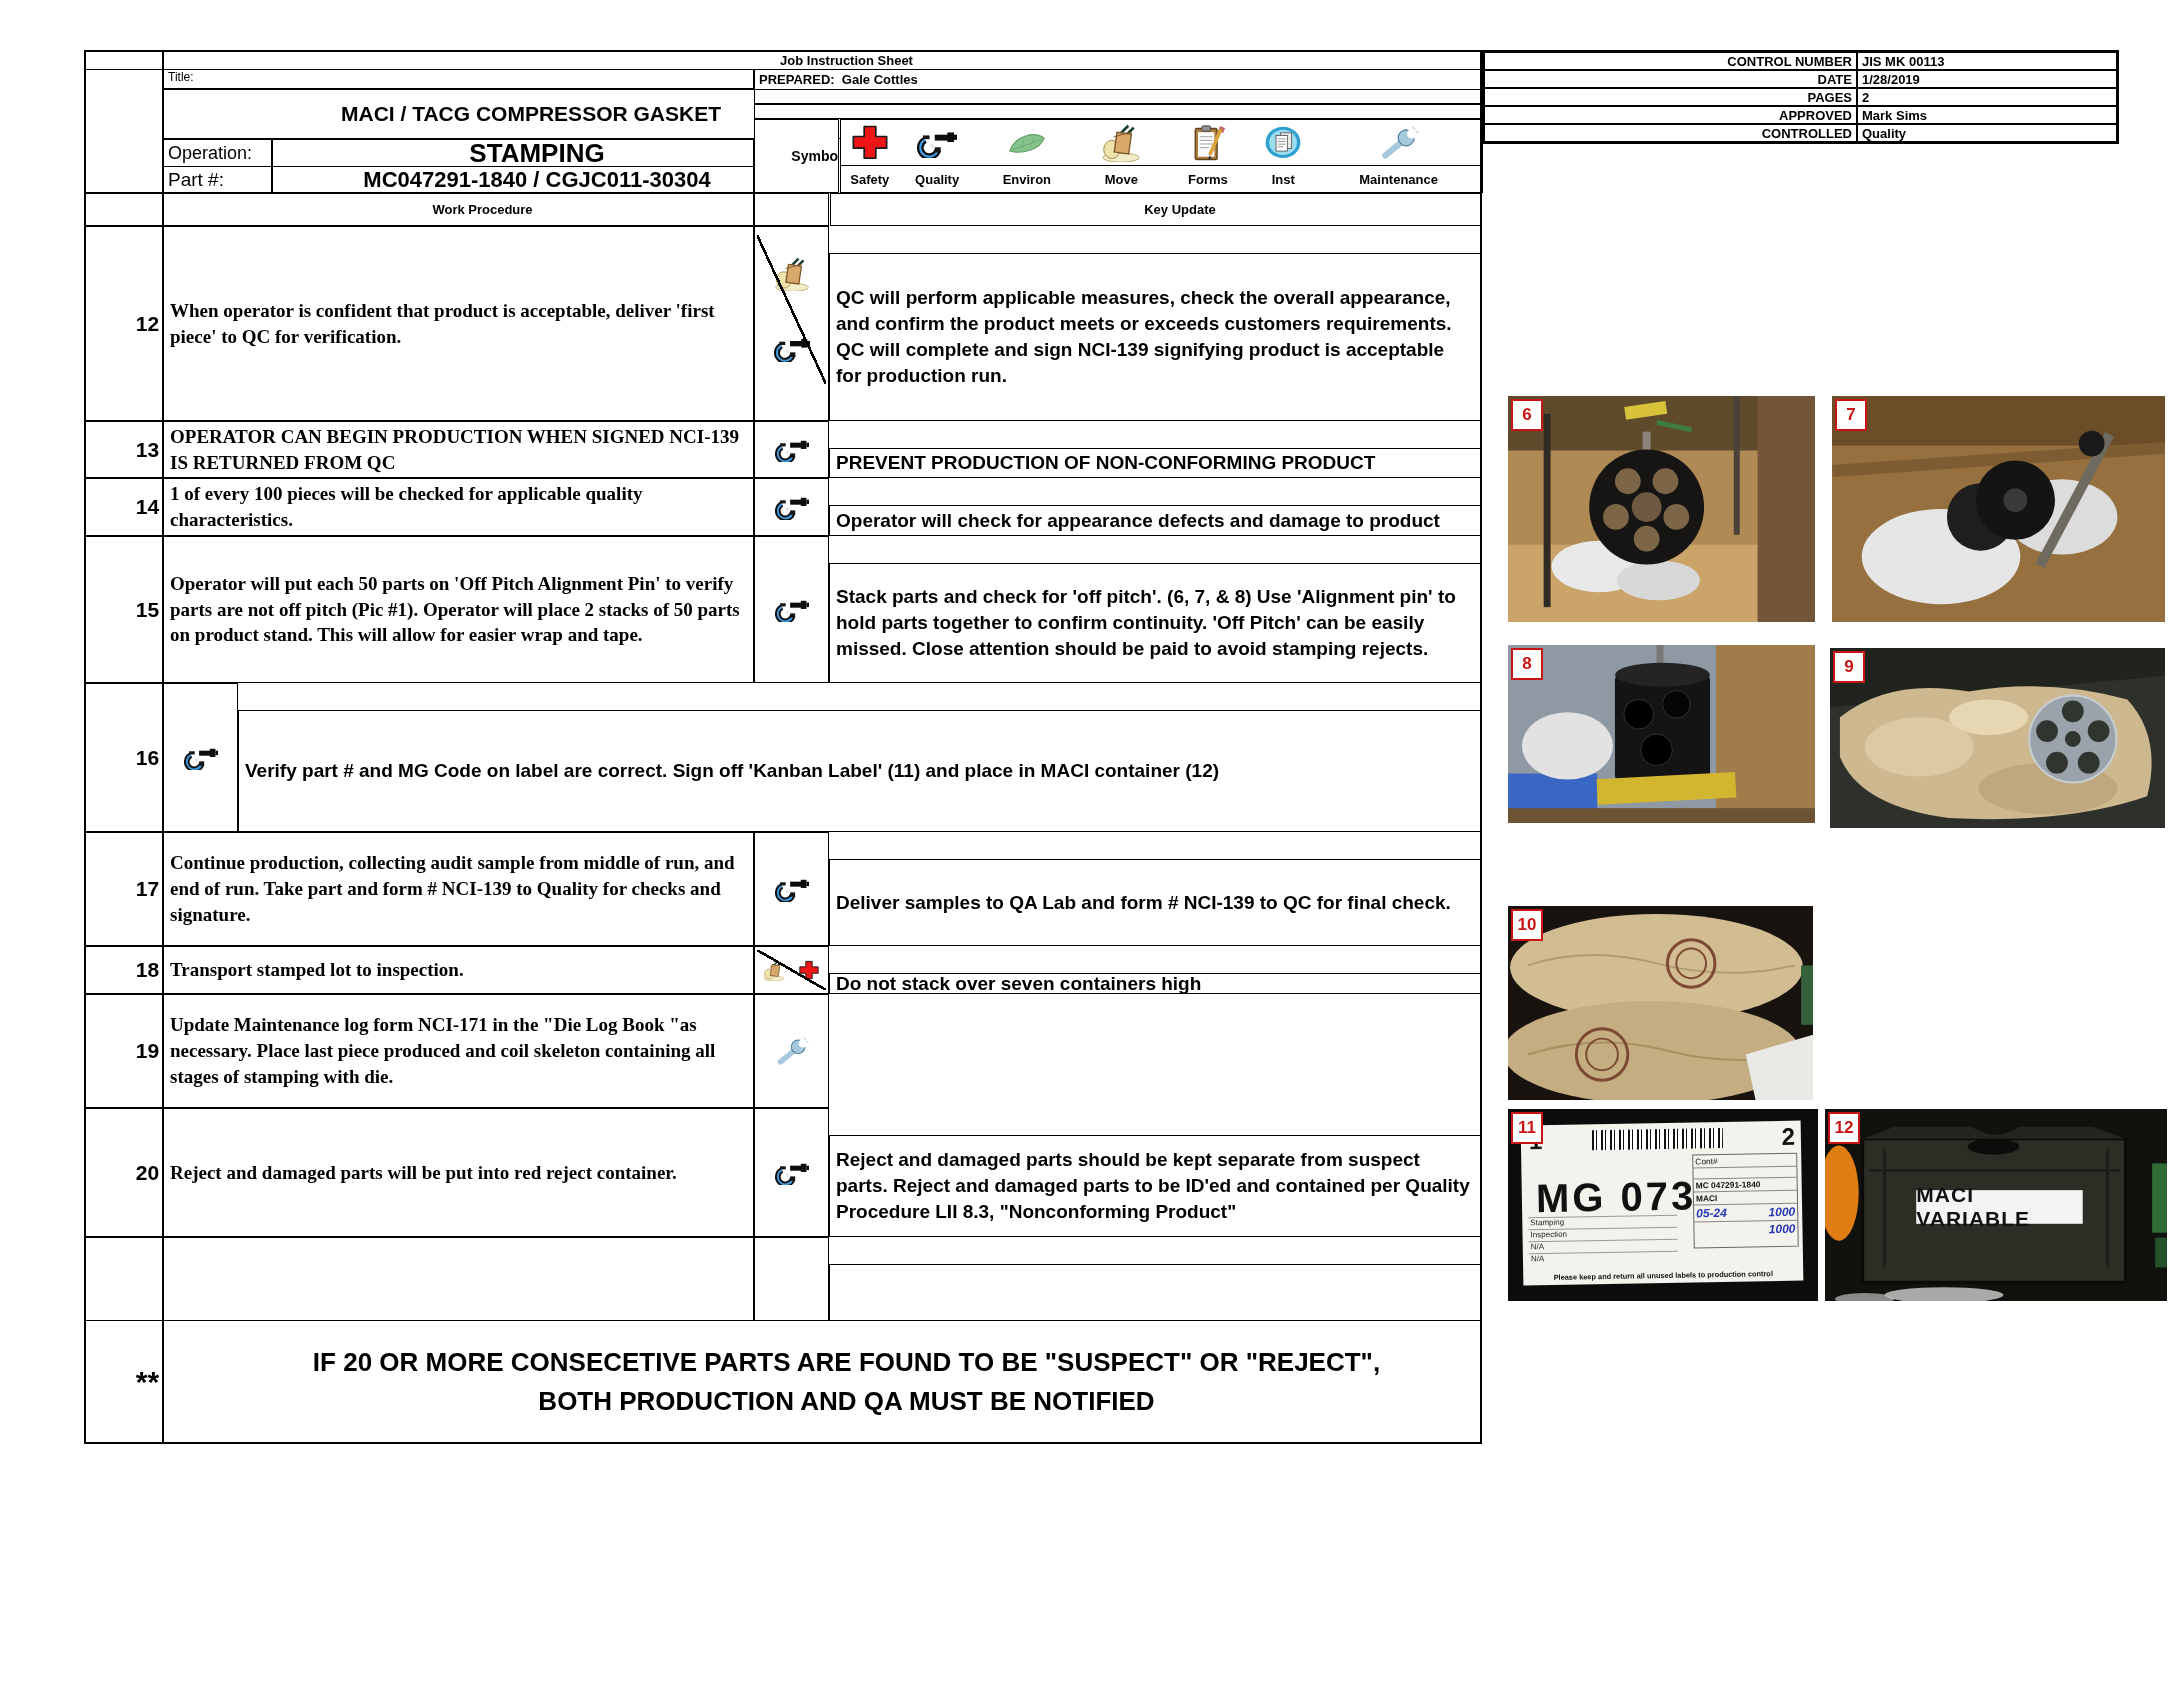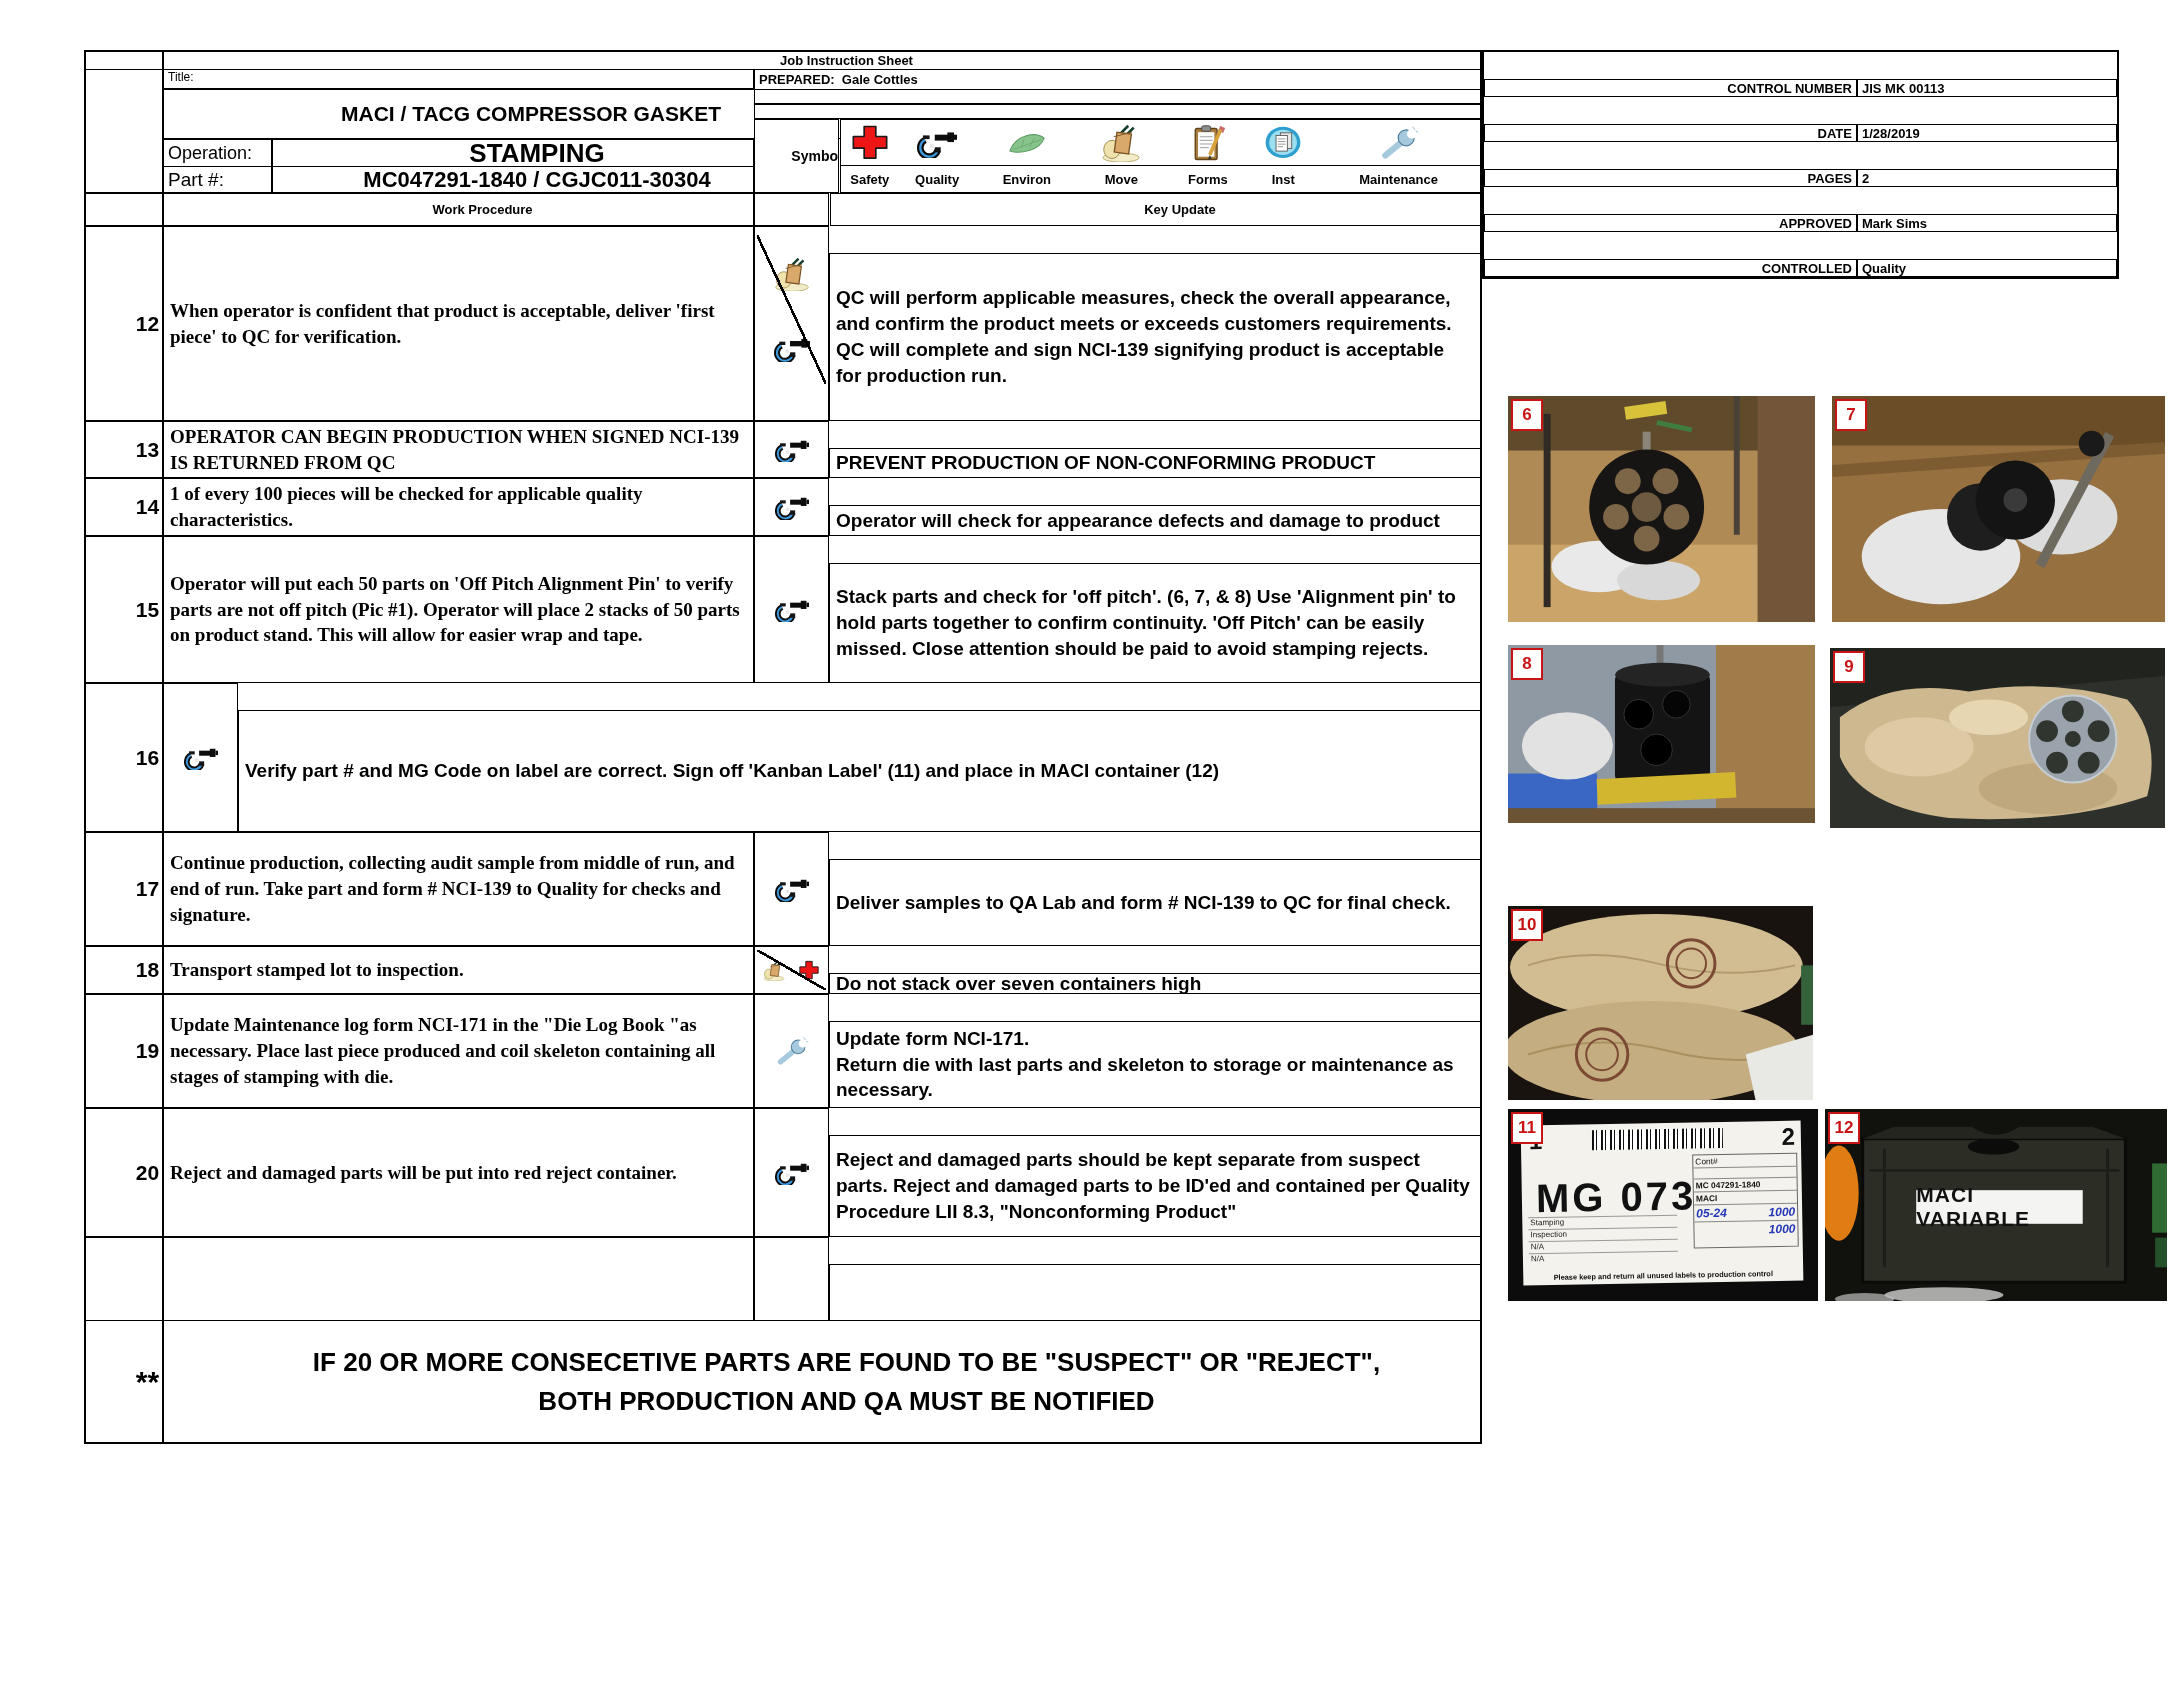--- a/index.html
+++ b/index.html
@@ -17,21 +17,21 @@
   .proc-cell{width:591px;flex:0 0 591px;font-family:Liberation Serif, serif;}
   .kp-cell{width:652px;flex:1;margin-top:27px;}
   .sym-cell{width:75px;flex:0 0 75px;display:flex;align-items:center;justify-content:center;padding:2px;}
   .sym-wrap{position:relative;display:flex;align-items:center;justify-content:space-around;width:100%;}
   .slash{position:absolute;inset:0;pointer-events:none;
          background:linear-gradient(to top right,transparent calc(50% - 1.3px),#000 calc(50% - 1.3px),#000 calc(50% + 1.3px),transparent calc(50% + 1.3px));}
   .sym-col{display:flex;flex-direction:column;height:100%;}
   .sym-icon-box{height:48px;display:flex;align-items:center;justify-content:center;}
   .sym-label{height:27px;border-top:1px solid #000;display:flex;align-items:center;justify-content:center;
              font-weight:bold;font-size:13px;}
-  .info-row{display:flex;height:18px;margin-top:27px;}
+  .info-row{display:flex;height:18px;}
   .info-label{flex:0 0 373px;border:1px solid #000;font-weight:bold;font-size:13px;display:flex;
               align-items:center;justify-content:flex-end;padding-right:4px;box-sizing:border-box;}
   .info-value{flex:1;border:1px solid #000;font-weight:bold;font-size:13px;display:flex;
               align-items:center;padding-left:4px;box-sizing:border-box;}
   .photo{position:absolute;overflow:hidden;background:#222;}
   .photo svg{display:block;width:100%;height:100%;}
   .badge{position:absolute;top:3px;left:3px;width:28px;height:28px;background:#fff;border:2px solid #c81414;
          color:#c81414;font-weight:bold;font-size:17px;display:flex;align-items:center;justify-content:center;z-index:5;}
   
   .kb{position:absolute;left:14px;top:14px;right:16px;bottom:18px;background:#f3f2ec;transform:rotate(-1deg);color:#111;}
@@ -308,22 +308,20 @@
         <div class="cell sym-cell">
           <div class="sym-wrap" style="height: auto;">
             <svg viewBox="0 0 50 44" width="34">
       <path d="M8 38 L30 20" stroke="#a7c9dd" stroke-width="8" stroke-linecap="round"></path>
       <circle cx="34" cy="16" r="10" fill="#a7c9dd" stroke="#4f7d98" stroke-width="1.5"></circle>
       <circle cx="41" cy="11" r="6" fill="#ffffff"></circle>
       <path d="M42 2 l3 4 M46 8 l3 1" stroke="#7fa8bf" fill="none"></path>
     </svg>
           </div>
         </div>
-        <div class="cell text-cell kp-cell">Update form NCI-171.
-Return die with last parts and skeleton to storage or maintenance as necessary.</div>
       </div>
       <div class="proc-row" style="height: 129px;">
         <div class="cell center bold step-cell">20</div>
         <div class="cell text-cell proc-cell">Reject and damaged parts will be put into red reject container.</div>
         <div class="cell sym-cell">
           <div class="sym-wrap" style="height: auto;">
             <svg viewBox="0 0 54 40" width="34">
       <path d="M11 16 A12 12 0 1 0 28 30" fill="none" stroke="#0d0d0d" stroke-width="9"></path>
       <path d="M11 16 A12 12 0 1 0 28 30" fill="none" stroke="#3f9be0" stroke-width="3"></path>
       <rect x="8" y="10" width="9" height="5" fill="#151515"></rect>

